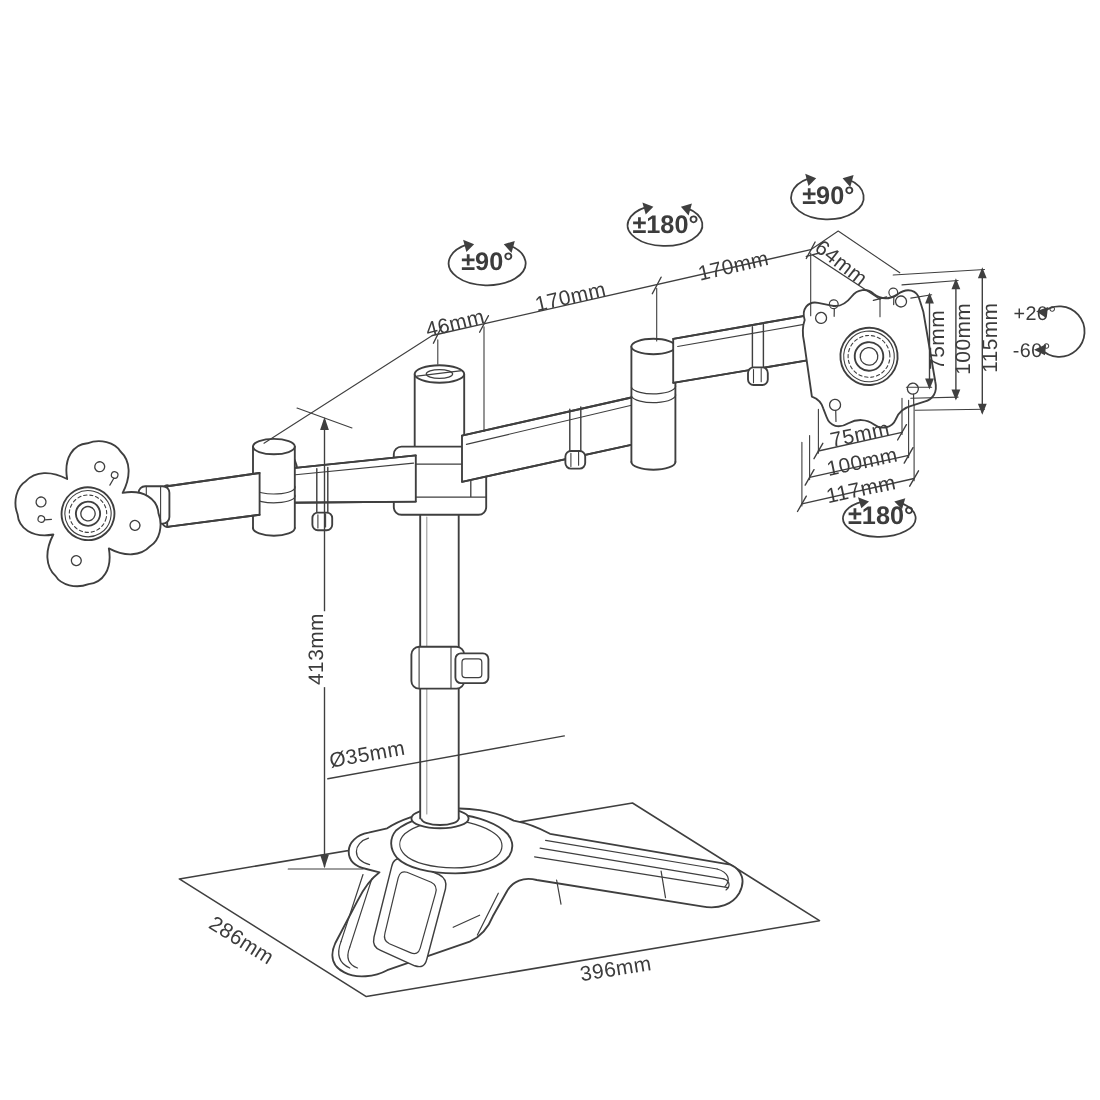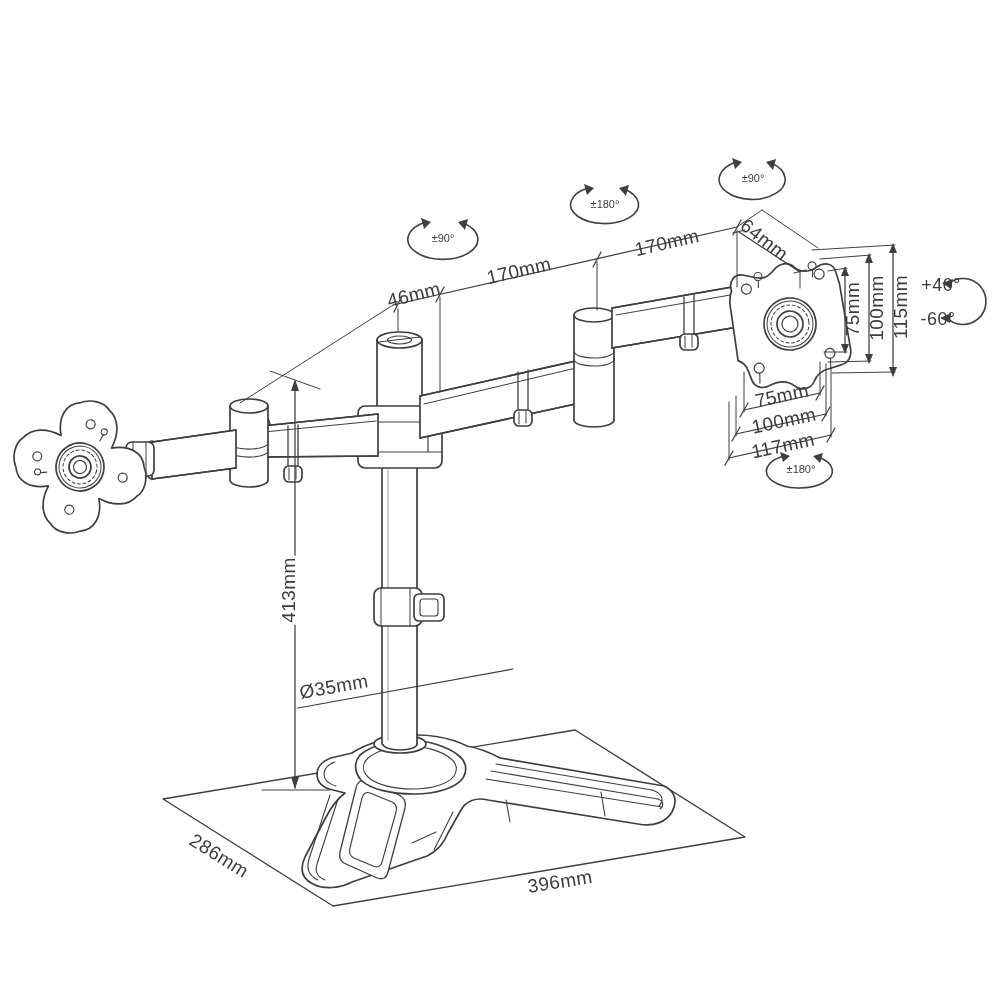--- a/index.html
+++ b/index.html
@@ -1,21 +1,21 @@
 <!DOCTYPE html>
 <html><head>
 <meta charset="utf-8">
 <style>
   html,body{margin:0;padding:0;background:#fff;}
   #stage{position:relative;width:1000px;height:1000px;background:#fff;overflow:hidden;
          font-family:"Liberation Sans",sans-serif;}
   #stage svg{position:absolute;left:0;top:0;}
   .lbl{position:absolute;white-space:nowrap;color:#3c3c3c;font-size:19px;letter-spacing:.4px;
        transform:translate(-50%,-50%) rotate(var(--rot,0deg));}
-  .lbl.arc{font-size:11px;letter-spacing:0;}
+  .lbl.arc{font-size:23px;letter-spacing:0;font-weight:bold;}
   .lbl.tilt{font-size:18px;}
   .lbl.bgw{background:#fff;padding:0 2px;}
 </style>
 </head>
 <body>
 
 <div id="stage">
 
 <svg width="1000" height="1000" viewBox="0 0 1000 1000" fill="none" stroke="#3f3f3f" stroke-width="1.7" stroke-linecap="round" stroke-linejoin="round">
 
@@ -246,21 +246,21 @@
       <polygon fill="#3f3f3f" stroke="none" points="942,283 953,279 951,289"></polygon>
       <polygon fill="#3f3f3f" stroke="none" points="940,318 951,313 950,323"></polygon>
     </g>
   </g>
 </svg>
 
 <div class="lbl arc" style="left:443px;top:238px">±90°</div>
 <div class="lbl arc" style="left:605px;top:204px">±180°</div>
 <div class="lbl arc" style="left:753px;top:178px">±90°</div>
 <div class="lbl arc" style="left:801px;top:469px">±180°</div>
-<div class="lbl tilt" style="left:941px;top:285px">+40°</div>
+<div class="lbl tilt" style="left:941px;top:285px">+20°</div>
 <div class="lbl tilt" style="left:938px;top:319px">-60°</div>
 
 <div class="lbl" style="left:414px;top:295px;--rot:-14deg">46mm</div>
 <div class="lbl" style="left:519px;top:271px;--rot:-13deg">170mm</div>
 <div class="lbl" style="left:667px;top:243px;--rot:-13deg">170mm</div>
 <div class="lbl" style="left:764px;top:240px;--rot:38deg">64mm</div>
 
 <div class="lbl" style="left:853px;top:309px;--rot:-90deg">75mm</div>
 <div class="lbl" style="left:877px;top:308px;--rot:-90deg">100mm</div>
 <div class="lbl" style="left:901px;top:307px;--rot:-90deg">115mm</div>

